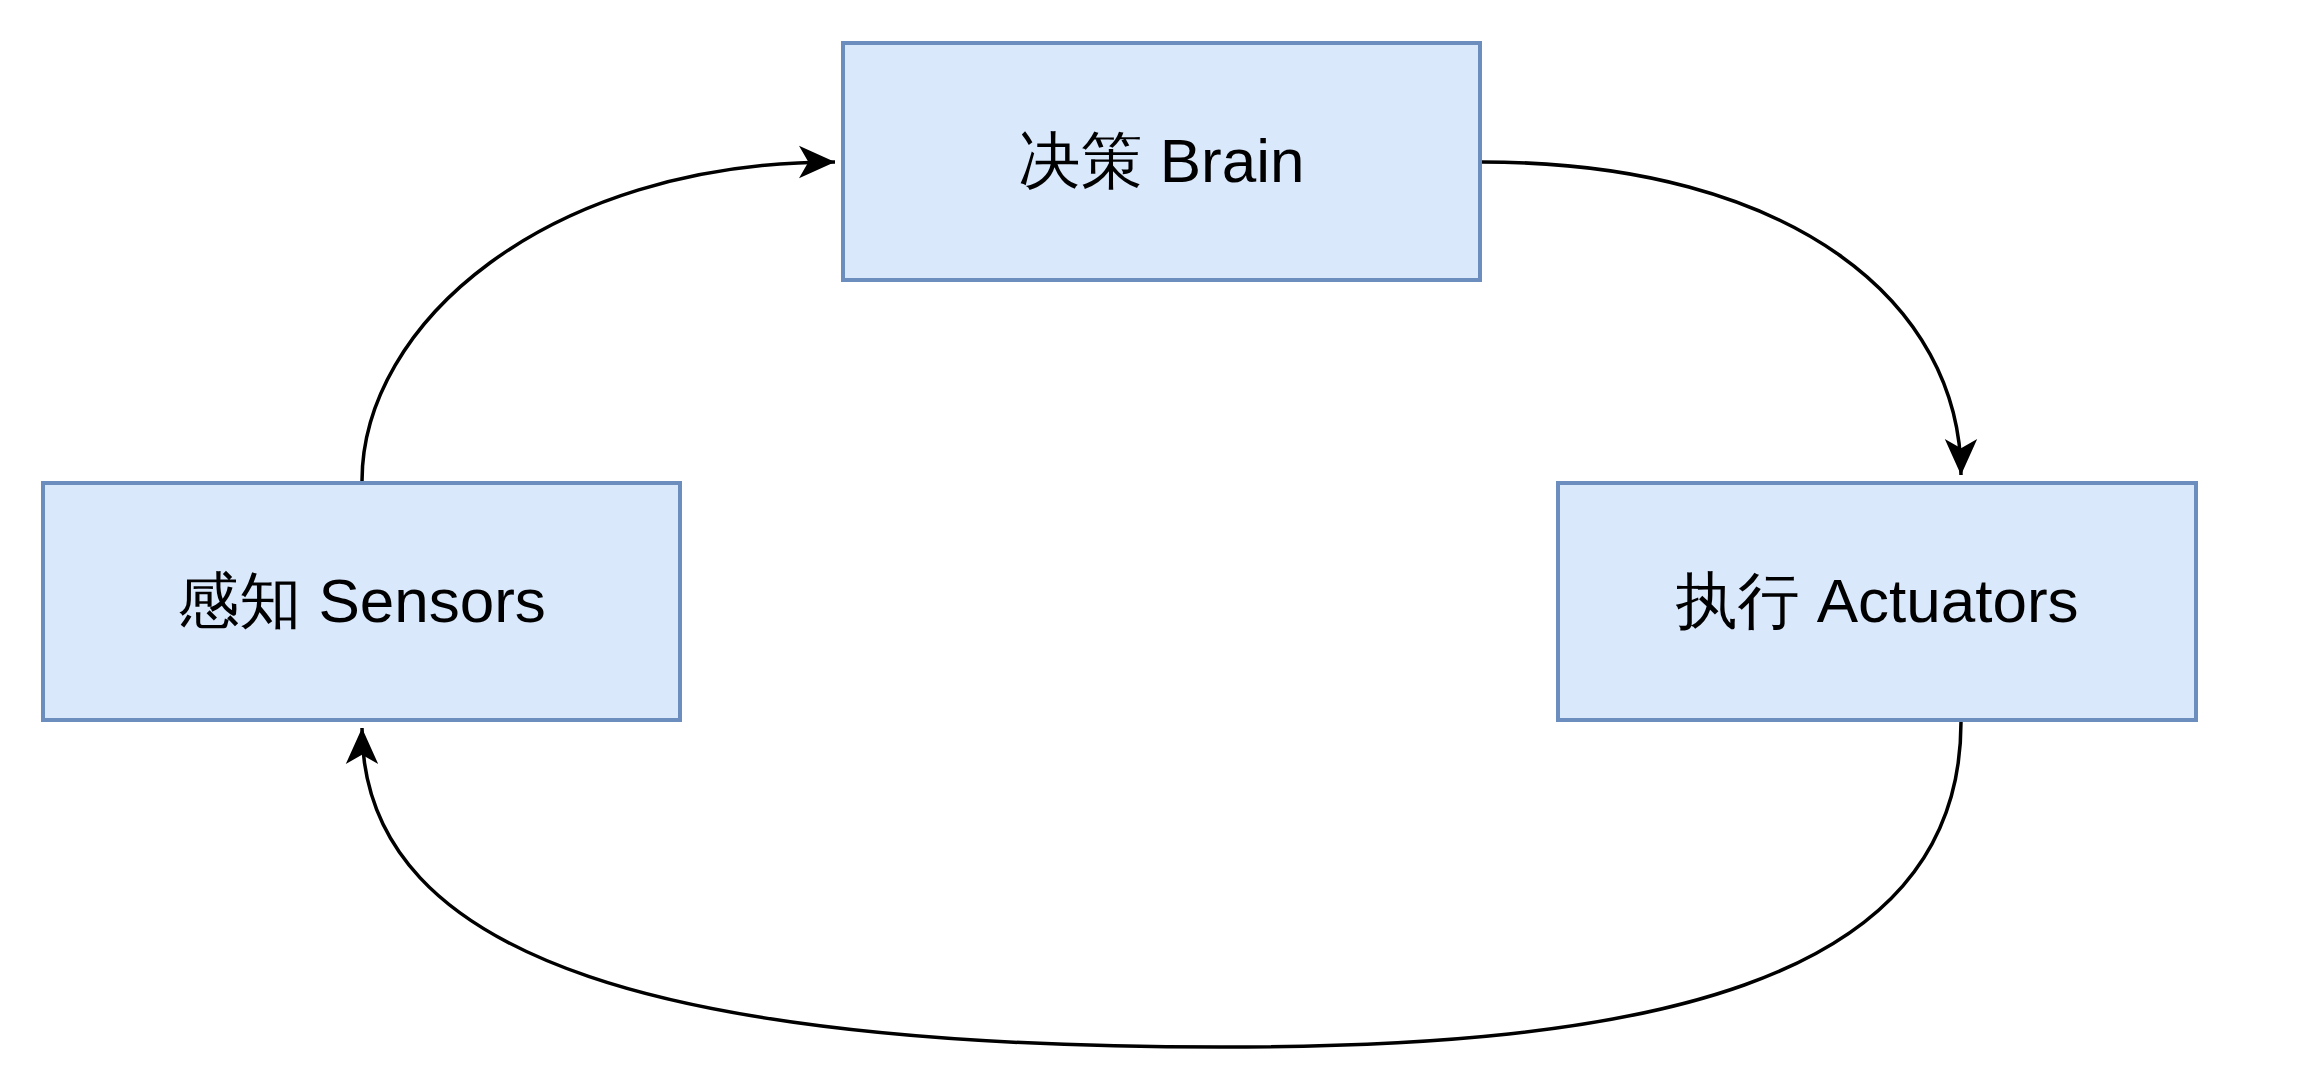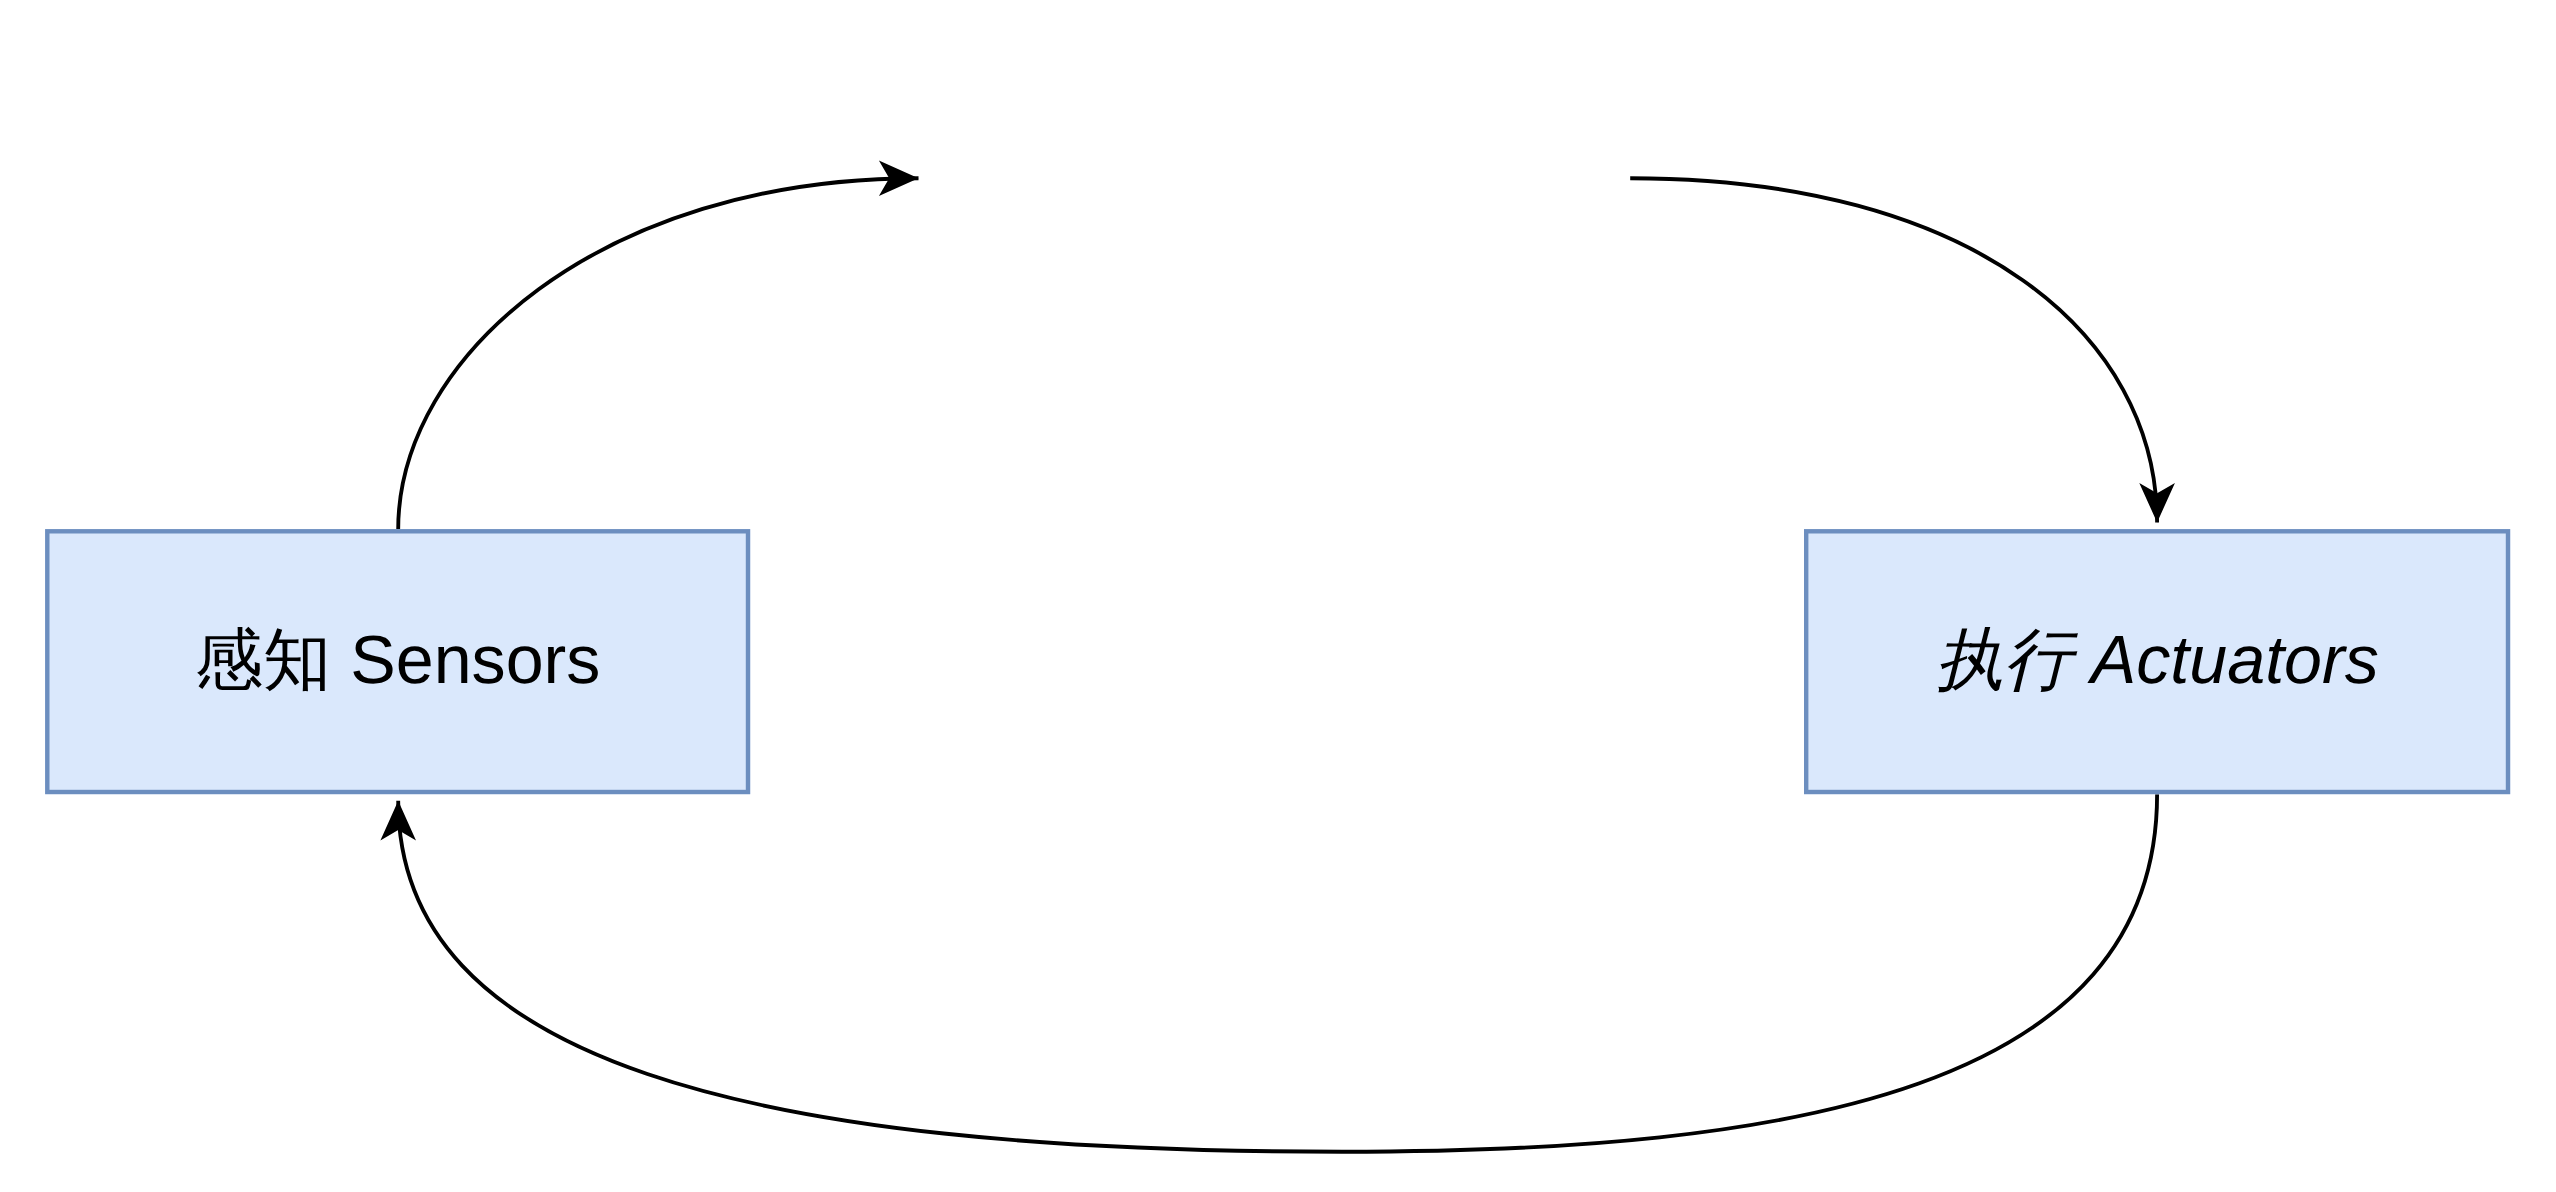--- a/index.html
+++ b/index.html
@@ -38,41 +38,44 @@
   }
   .node-label {
     font-size: 62px;
     color: #000000;
     white-space: nowrap;
     text-align: center;
     line-height: 1.2;
   }
   .node-brain     { left: 841px;  top: 41px;  width: 641px; height: 241px; }
   .node-sensors   { left: 41px;   top: 481px; width: 641px; height: 241px; justify-content: center; }
-  .node-actuators { left: 1640px; top: 481px; width: 642px; height: 241px; font-style: italic; }
+  .node-actuators { left: 1556px; top: 481px; width: 642px; height: 241px; }
 </style>
 </head>
 <body>
 
 <div class="canvas">
 
   <svg class="edges-layer" viewBox="0 0 2324 1084" xmlns="http://www.w3.org/2000/svg">
     <defs>
       <marker id="arrowhead" viewBox="0 0 12 10" refX="11" refY="5" markerWidth="44" markerHeight="36" orient="auto" markerUnits="userSpaceOnUse">
         <path d="M1 0.5 L11 5 L1 9.5 L3.6 5 Z" fill="#000000"></path>
       </marker>
     </defs>
 
     <path class="edge" d="M 362 481 C 362 325, 545 162, 835 162" marker-end="url(#arrowhead)"></path>
 
     <path class="edge" d="M 1482 162 C 1795 162, 1961 305, 1961 475" marker-end="url(#arrowhead)"></path>
 
     <path class="edge" d="M 1961 722 C 1961 990, 1630 1047, 1220 1047 C 680 1047, 362 965, 362 728" marker-end="url(#arrowhead)"></path>
   </svg>
 
+  <div class="node node-brain">
+    <span class="node-label">决策 Brain</span>
+  </div>
 
   <div class="node node-sensors">
     <span class="node-label">感知 Sensors</span>
   </div>
 
   <div class="node node-actuators">
     <span class="node-label">执行 Actuators</span>
   </div>
 
 </div>

